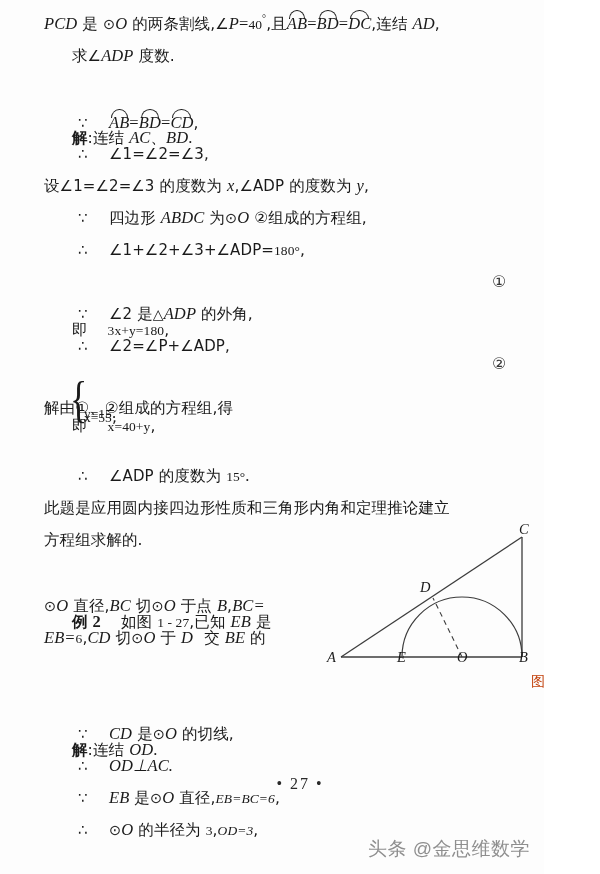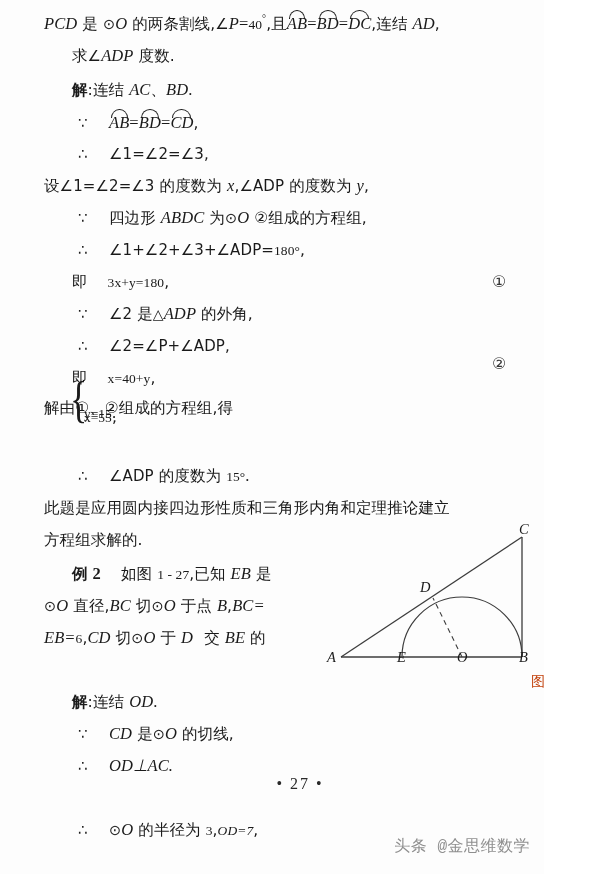--- a/index.html
+++ b/index.html
@@ -19,21 +19,21 @@
 
   
   .line {
     position: absolute;
     left: 44px;
     white-space: nowrap;
     font-size: 16.5px;
     line-height: 1;
     letter-spacing: .1px;
   }
-  .indent1 { left: 72px; }
+  .indent1 { left: 72px; margin-top: 48px; }
   .indent2 { left: 78px; }
 
   .cn { font-family: "DejaVu Sans", "Liberation Sans", sans-serif; font-size: 15.5px; }
   .it { font-style: italic; font-family: "Liberation Serif", serif; }
   .num { font-family: "Liberation Serif", serif; font-style: normal; }
   .bold { font-weight: bold; }
   .sm { font-size: 13.5px; }
 
   
   .sp { display: inline-block; width: 5px; }
@@ -144,22 +144,22 @@
     font-size: 16px;
     letter-spacing: 2px;
     color: #2a2a2a;
   }
 
   
   #watermark {
     position: absolute;
     right: 14px;
     top: 836px;
-    font-family: Liberation Mono, monospace;
-    font-size: 16px;
+    font-family: Liberation Sans, sans-serif;
+    font-size: 19px;
     color: #8f8f8f;
     letter-spacing: .5px;
     white-space: nowrap;
   }
 </style>
 </head>
 <body>
 
 <div id="page">
 
@@ -252,23 +252,26 @@
   </div>
 
   <div class="line indent2" style="top:726px;">
     <span class="sym">∵</span><span class="sp2"></span><span class="it">CD</span><span class="sp"></span><span class="cn">是</span><span class="odot">⊙</span><span class="it">O</span><span class="sp"></span><span class="cn">的切线,</span>
   </div>
 
   <div class="line indent2" style="top:758px;">
     <span class="sym">∴</span><span class="sp2"></span><span class="it"><span>OD⊥AC.</span></span>
   </div>
 
+  <div class="line indent2" style="top:790px;">
+    <span class="sym">∵</span><span class="sp2"></span><span class="it">EB</span><span class="sp"></span><span class="cn">是</span><span class="odot">⊙</span><span class="it">O</span><span class="sp"></span><span class="cn">直径,</span><span class="it sm">EB=BC=6</span><span class="cn">,</span>
+  </div>
 
   <div class="line indent2" style="top:822px;">
-    <span class="sym">∴</span><span class="sp2"></span><span class="odot">⊙</span><span class="it">O</span><span class="sp"></span><span class="cn">的半径为</span><span class="sp"></span><span class="sm num">3</span><span class="cn">,</span><span class="it sm">OD=7</span><span class="cn">,</span>
+    <span class="sym">∴</span><span class="sp2"></span><span class="odot">⊙</span><span class="it">O</span><span class="sp"></span><span class="cn">的半径为</span><span class="sp"></span><span class="sm num">3</span><span class="cn">,</span><span class="it sm">OD=3</span><span class="cn">,</span>
   </div>
 
   <div id="figure">
     <svg width="265" height="160" viewBox="0 0 265 160">
 
       <path d="M 77 142 A 60 60 0 0 1 197 142" fill="none" stroke="#3c3c3c" stroke-width="1.2"></path>
 
       <line x1="16" y1="142" x2="197" y2="142" stroke="#3c3c3c" stroke-width="1.3"></line>
 
       <line x1="197" y1="142" x2="197" y2="22" stroke="#3c3c3c" stroke-width="1.3"></line>

